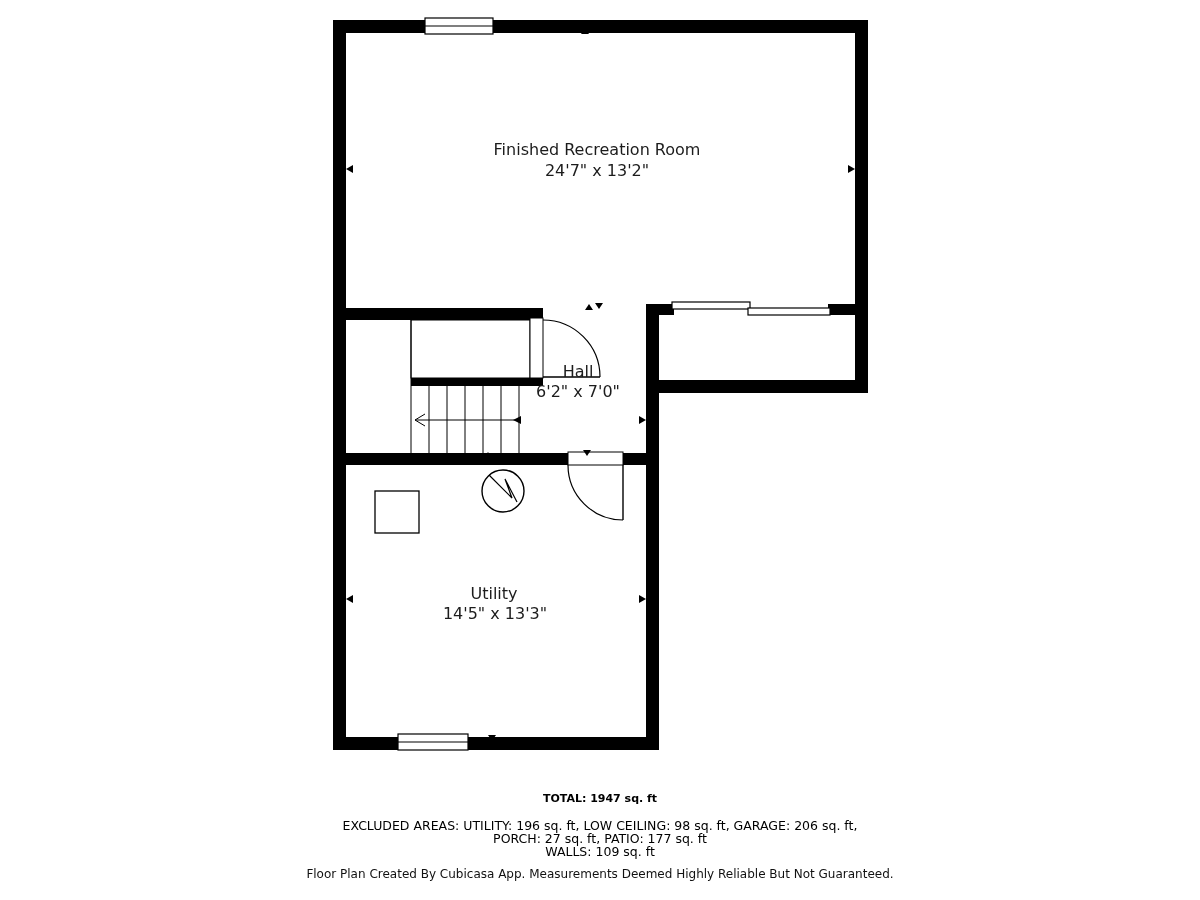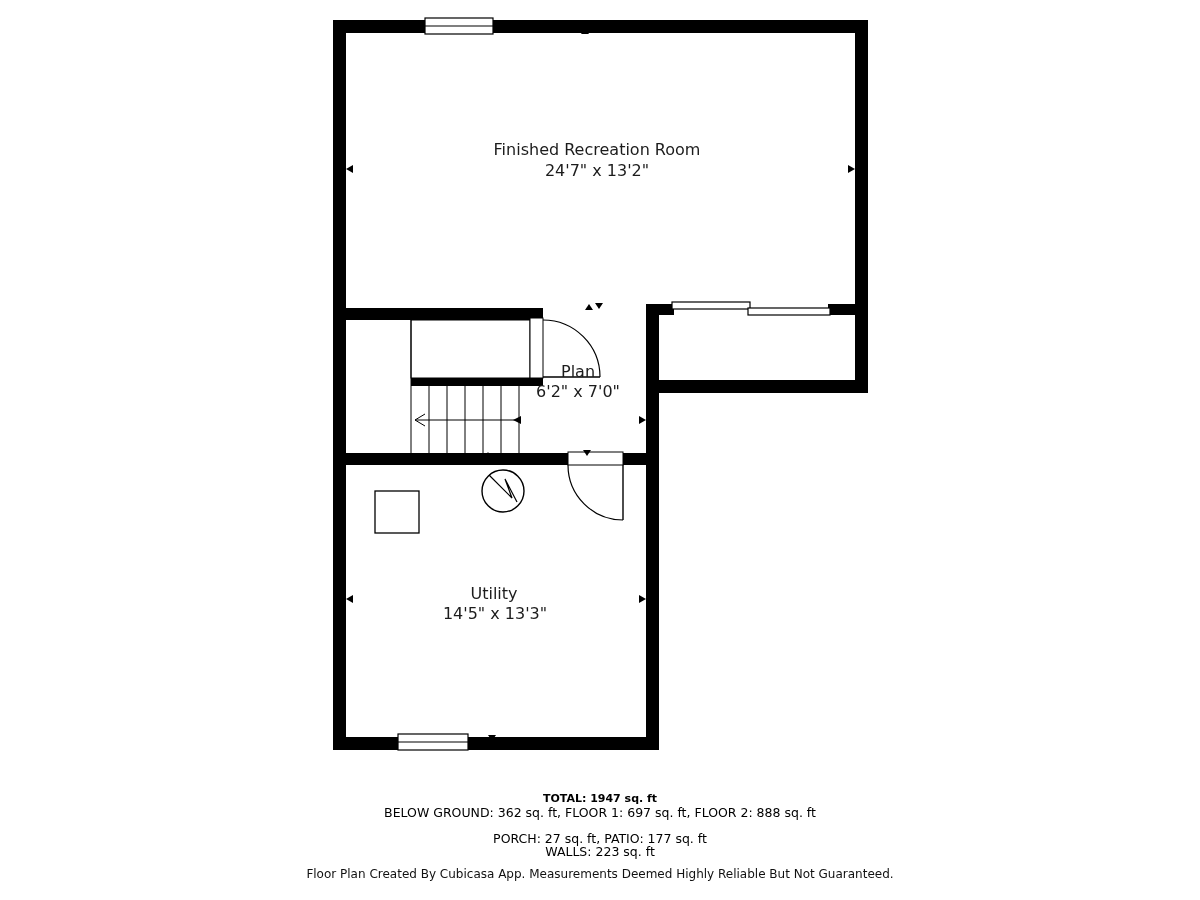--- a/index.html
+++ b/index.html
@@ -132,28 +132,28 @@
       <polygon points="646,599 639,595 639,603"></polygon>
       <polygon points="492,741 488,735 496,735"></polygon>
     </g>
 
     <polygon points="1137,859 1177,842 1165,860 1175,870" fill="#000"></polygon>
   </svg>
 
   <div class="room-label" style="left:597px; top:150px;">Finished Recreation Room</div>
   <div class="room-label" style="left:597px; top:171px;">24'7" x 13'2"</div>
 
-  <div class="room-label" style="left:578px; top:372px;">Plan</div>
+  <div class="room-label" style="left:578px; top:372px;">Hall</div>
   <div class="room-label" style="left:578px; top:392px;">6'2" x 7'0"</div>
 
   <div class="room-label" style="left:494px; top:594px;">Utility</div>
   <div class="room-label" style="left:495px; top:614px;">14'5" x 13'3"</div>
 
   <div class="summary-line summary-total" style="top:798px;">TOTAL: 1947 sq. ft</div>
-  <div class="summary-line" style="top:812px;">BELOW GROUND: 362 sq. ft, FLOOR 1: 697 sq. ft, FLOOR 2: 888 sq. ft</div>
+  <div class="summary-line" style="top:825px;">EXCLUDED AREAS: UTILITY: 196 sq. ft, LOW CEILING: 98 sq. ft, GARAGE: 206 sq. ft,</div>
   <div class="summary-line" style="top:838px;">PORCH: 27 sq. ft, PATIO: 177 sq. ft</div>
-  <div class="summary-line" style="top:851px;">WALLS: 223 sq. ft</div>
+  <div class="summary-line" style="top:851px;">WALLS: 109 sq. ft</div>
 
   <div class="disclaimer">Floor Plan Created By Cubicasa App. Measurements Deemed Highly Reliable But Not Guaranteed.</div>
 
   <div class="north-letter">N</div>
 
 </div>
 
 </body></html>

